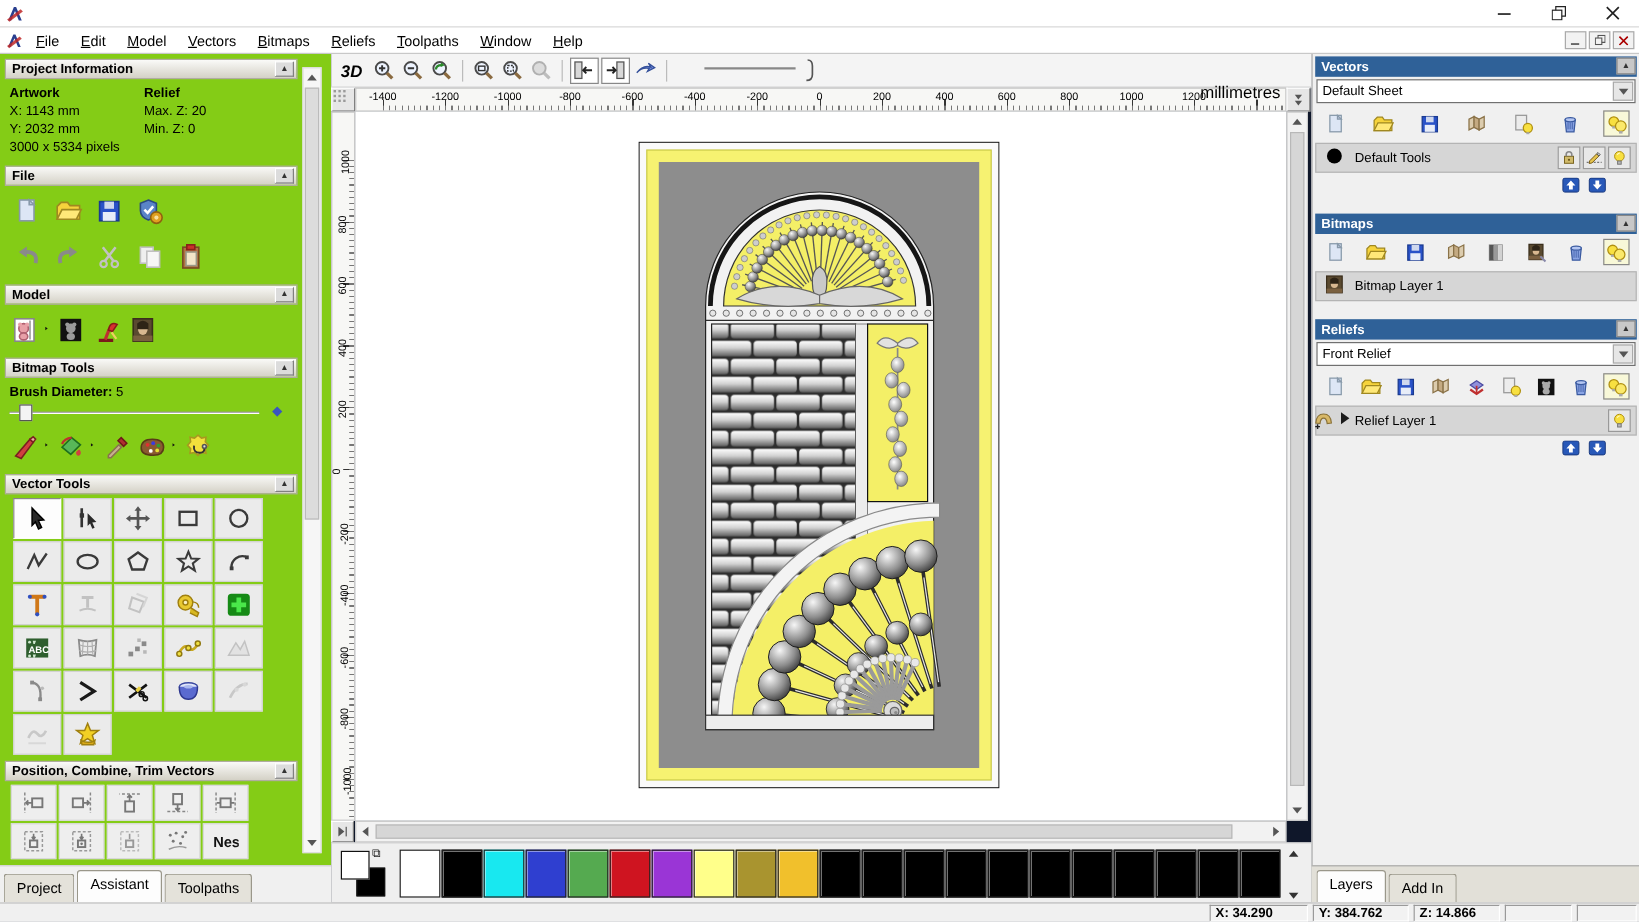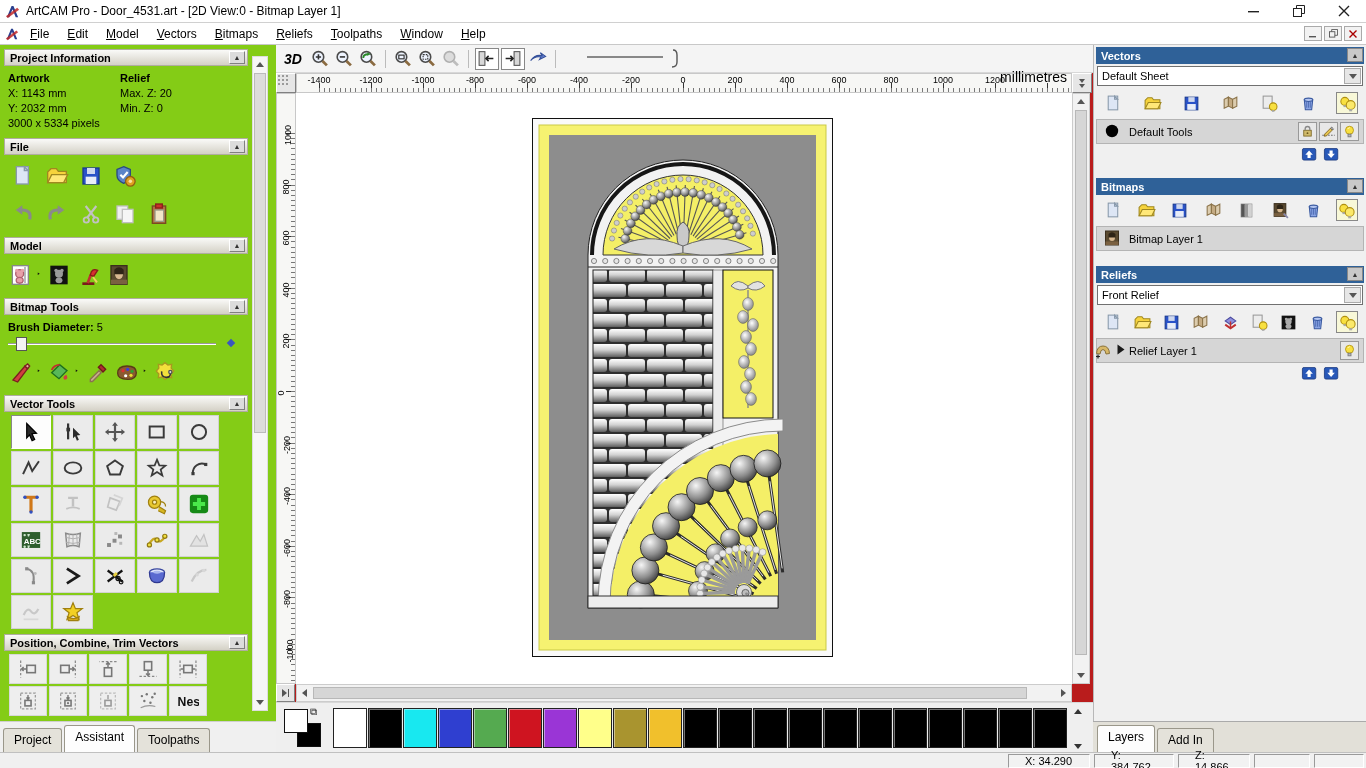--- a/index.html
+++ b/index.html
@@ -57,21 +57,21 @@
   .tri-down { width:0;height:0;border-left:4px solid transparent;border-right:4px solid transparent;border-top:5px solid #555; }
   .tri-left { width:0;height:0;border-top:4px solid transparent;border-bottom:4px solid transparent;border-right:5px solid #555; }
   .tri-right { width:0;height:0;border-top:4px solid transparent;border-bottom:4px solid transparent;border-left:5px solid #555; }
   #lp-thumb { position:absolute; left:1px; top:16px; width:12px; height:360px; background:#dcdcdc; border:1px solid #bbb; }
   
   #left-tabs { left:0; top:721px; width:276px; height:31px; background:#f0f0f0; border-top:1px solid #cfcfcf; display:flex; align-items:flex-end; padding-left:3px; }
   .tab { font-size:12px; padding:4px 10px; background:#e4e2da; border:1px solid #9a978a; border-bottom:none; border-radius:3px 3px 0 0; margin-right:2px; height:24px; }
   .tab.active { background:#fdfdfd; height:27px; font-weight:normal; }
 
   
-  #center { left:276px; top:45px; width:817px; height:707px; background:#b91c1c; }
+  #center { left:276px; top:45px; width:817px; height:707px; background:#0f172a; }
   #canvas-toolbar { position:absolute; left:0; top:0; width:817px; height:28px; background:#f4f4f4; border-bottom:1px solid #d8d8d8; display:flex; align-items:center; padding-left:8px; font-size:13px; }
   #btn-3d { font-weight:bold; font-style:italic; font-size:14px; margin-right:6px; }
   .tb-sep { width:1px; height:18px; background:#bbb; margin:0 5px; }
   .tb-strip { display:flex; align-items:center; }
   .tb-strip .icon { width:24px; height:22px; display:inline-flex; align-items:center; justify-content:center; }
   .tb-strip .icon svg { width:19px; height:19px; }
   .tb-strip .icon.boxed { border:1px solid #888; background:#fff; margin:0 1px; }
   #line-widget { margin-left:24px; display:flex; align-items:center; }
   #ruler-top { position:absolute; left:20px; top:28px; width:776px; height:20px; background:#f7f7f5; border:1px solid #c8c8c8; font-size:9px;
     background-image:
@@ -125,36 +125,35 @@
   .layer-btns { margin-left:auto; display:flex; }
   .layer-btns .icon { width:19px; height:19px; display:inline-flex; align-items:center; justify-content:center; border:1px solid #999; background:#e8e8e8; margin-left:2px; }
   .layer-btns .icon svg { width:15px; height:15px; }
   .updown { display:flex; justify-content:flex-end; padding:3px 26px 3px 0; gap:5px; }
   .updown .icon { width:17px; height:15px; display:inline-flex; }
   .updown .icon svg { width:17px; height:15px; }
   #right-tabs { position:absolute; left:1093px; top:721px; width:273px; height:31px; background:#e2e0d8; border-top:1px solid #aaa; display:flex; align-items:flex-end; padding-left:4px; }
 
   
   #statusbar { left:0; top:752px; width:1366px; height:16px; background:#f0f0f0; border-top:1px solid #c0c0c0; display:flex; align-items:center; font-size:11px; }
-  .st-cell { height:14px; border:1px solid; border-color:#9a9a9a #fff #fff #9a9a9a; background:#f2f2f2; padding:0 16px; margin-right:4px; display:flex; align-items:center; }
+  .st-cell { height:14px; border:1px solid; border-color:#9a9a9a #fff #fff #9a9a9a; background:#f2f2f2; padding:0 4px; margin-right:4px; display:flex; align-items:center;font-weight:bold; }
   #st-spacer { flex:1; }
 </style>
 </head>
 <body>
 
 <div id="app">
 
   <div id="titlebar" class="abs">
     <span style="margin-left:5px;display:inline-flex;">
       <svg width="15" height="15" viewBox="0 0 16 16">
           <path d="M2 14 L7 2 h2 L14 14 h-2.6 L8 5.5 4.6 14z" fill="#2a3f8f"></path>
           <path d="M1 13 L13 4 l2 2 -12 9z" fill="#c02828" opacity=".85"></path>
         </svg>
     </span>
-    <span class="title">ArtCAM Pro - Door_4531.art - [2D View:0 - Bitmap Layer 1]</span>
     <span class="win-btns">
       <span class="win-btn">
           <svg width="11" height="11" viewBox="0 0 11 11">
             <rect x="0" y="5" width="11" height="1.4" fill="#222"></rect>
           </svg>
         </span>
       <span class="win-btn">
           <svg width="12" height="12" viewBox="0 0 12 12">
             <rect x="0.5" y="3.5" width="8" height="8" fill="none" stroke="#222"></rect>
             <path d="M3.5 3.5 V0.5 H11.5 V8.5 H8.5" fill="none" stroke="#222"></path>

